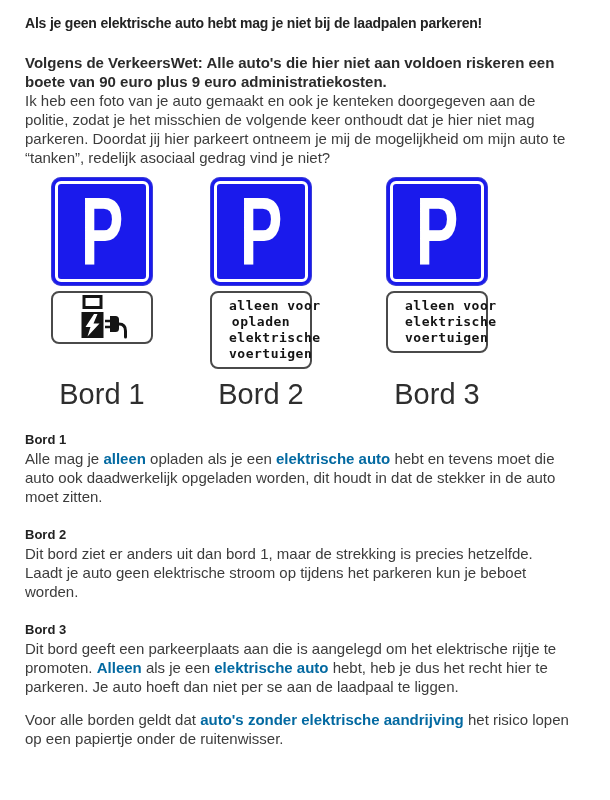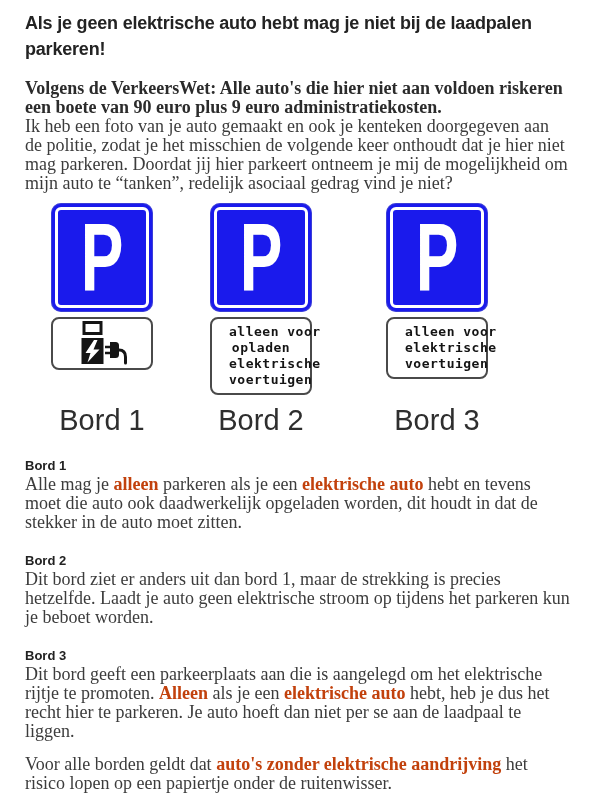--- a/index.html
+++ b/index.html
@@ -12,24 +12,24 @@
     width:610px;height:800px;overflow:hidden;
     font-family:"Liberation Sans",sans-serif;
     color:#3c3c3c;
   }
   .content{
     width:588px;
     padding:8px 18px 0 25px;
   }
   h1{
     margin:2px 0 0 0;
-    font-size:18px;line-height:26px;
+    font-size:14px;line-height:26px;
     font-weight:bold;color:#232323;letter-spacing:-0.2px;
   }
-  p{margin:0;font-size:18px;line-height:19px;font-family:Liberation Serif, serif;}
+  p{margin:0;font-size:15px;line-height:19px;}
   .intro{margin-top:17px;font-weight:bold;color:#2b2b2b;}
   .para{}
   
   .signs-row{
     display:flex;
     margin:10px 0 0 26px;
     height:232px;
   }
   .sign-col{
     position:relative;
@@ -92,21 +92,21 @@
     white-space:nowrap;
   }
   
   .sections{margin-top:21px;}
   .bord-section h3{
     margin:19px 0 0 0;
     font-size:13px;line-height:19px;
     font-weight:bold;color:#222;
   }
   .bord-section p{margin:0;}
-  b{font-weight:bold;color:#c2410c;}
+  b{font-weight:bold;color:#0369a1;}
   .closing{margin-top:14px;}
 </style>
 </head>
 <body>
 
 <div class="content">
 
   <h1>Als je geen elektrische auto hebt mag je niet bij de laadpalen parkeren!</h1>
 
   <p class="intro">Volgens de VerkeersWet: Alle auto's die hier niet aan voldoen riskeren een boete van 90 euro plus 9 euro administratiekosten.</p>
@@ -162,21 +162,21 @@
         <div class="ss-line">voertuigen</div>
       </div>
       <div class="sign-caption">Bord 3</div>
     </div>
 
   </div>
 
   <div class="sections">
     <section class="bord-section">
       <h3>Bord 1</h3>
-      <p><span>Alle mag je </span><b>alleen</b><span> parkeren als je een </span><b>elektrische auto</b><span> hebt en tevens moet die auto ook daadwerkelijk opgeladen worden, dit houdt in dat de stekker in de auto moet zitten.</span></p>
+      <p><span>Alle mag je </span><b>alleen</b><span> opladen als je een </span><b>elektrische auto</b><span> hebt en tevens moet die auto ook daadwerkelijk opgeladen worden, dit houdt in dat de stekker in de auto moet zitten.</span></p>
     </section>
     <section class="bord-section">
       <h3>Bord 2</h3>
       <p><span>Dit bord ziet er anders uit dan bord 1, maar de strekking is precies hetzelfde. Laadt je auto geen elektrische stroom op tijdens het parkeren kun je beboet worden.</span></p>
     </section>
     <section class="bord-section">
       <h3>Bord 3</h3>
       <p><span>Dit bord geeft een parkeerplaats aan die is aangelegd om het elektrische rijtje te promoten. </span><b>Alleen</b><span> als je een </span><b>elektrische auto</b><span> hebt, heb je dus het recht hier te parkeren. Je auto hoeft dan niet per se aan de laadpaal te liggen.</span></p>
     </section>
   </div>

